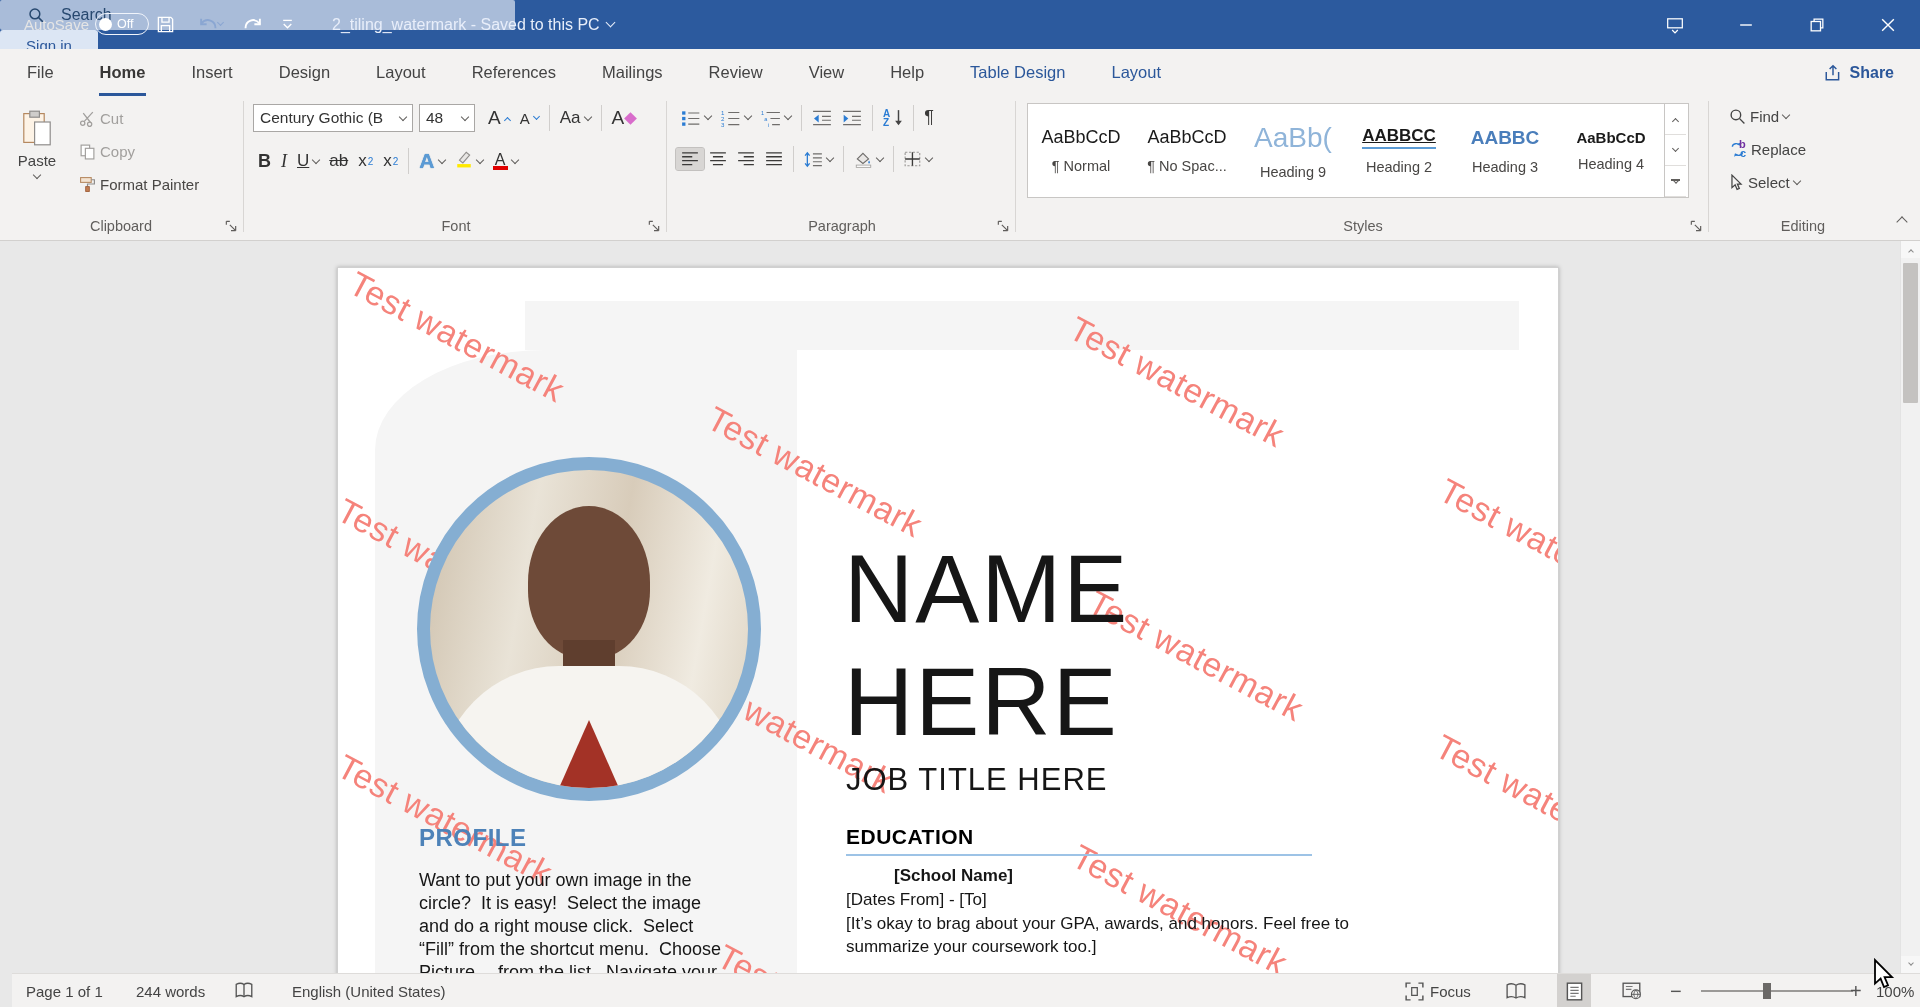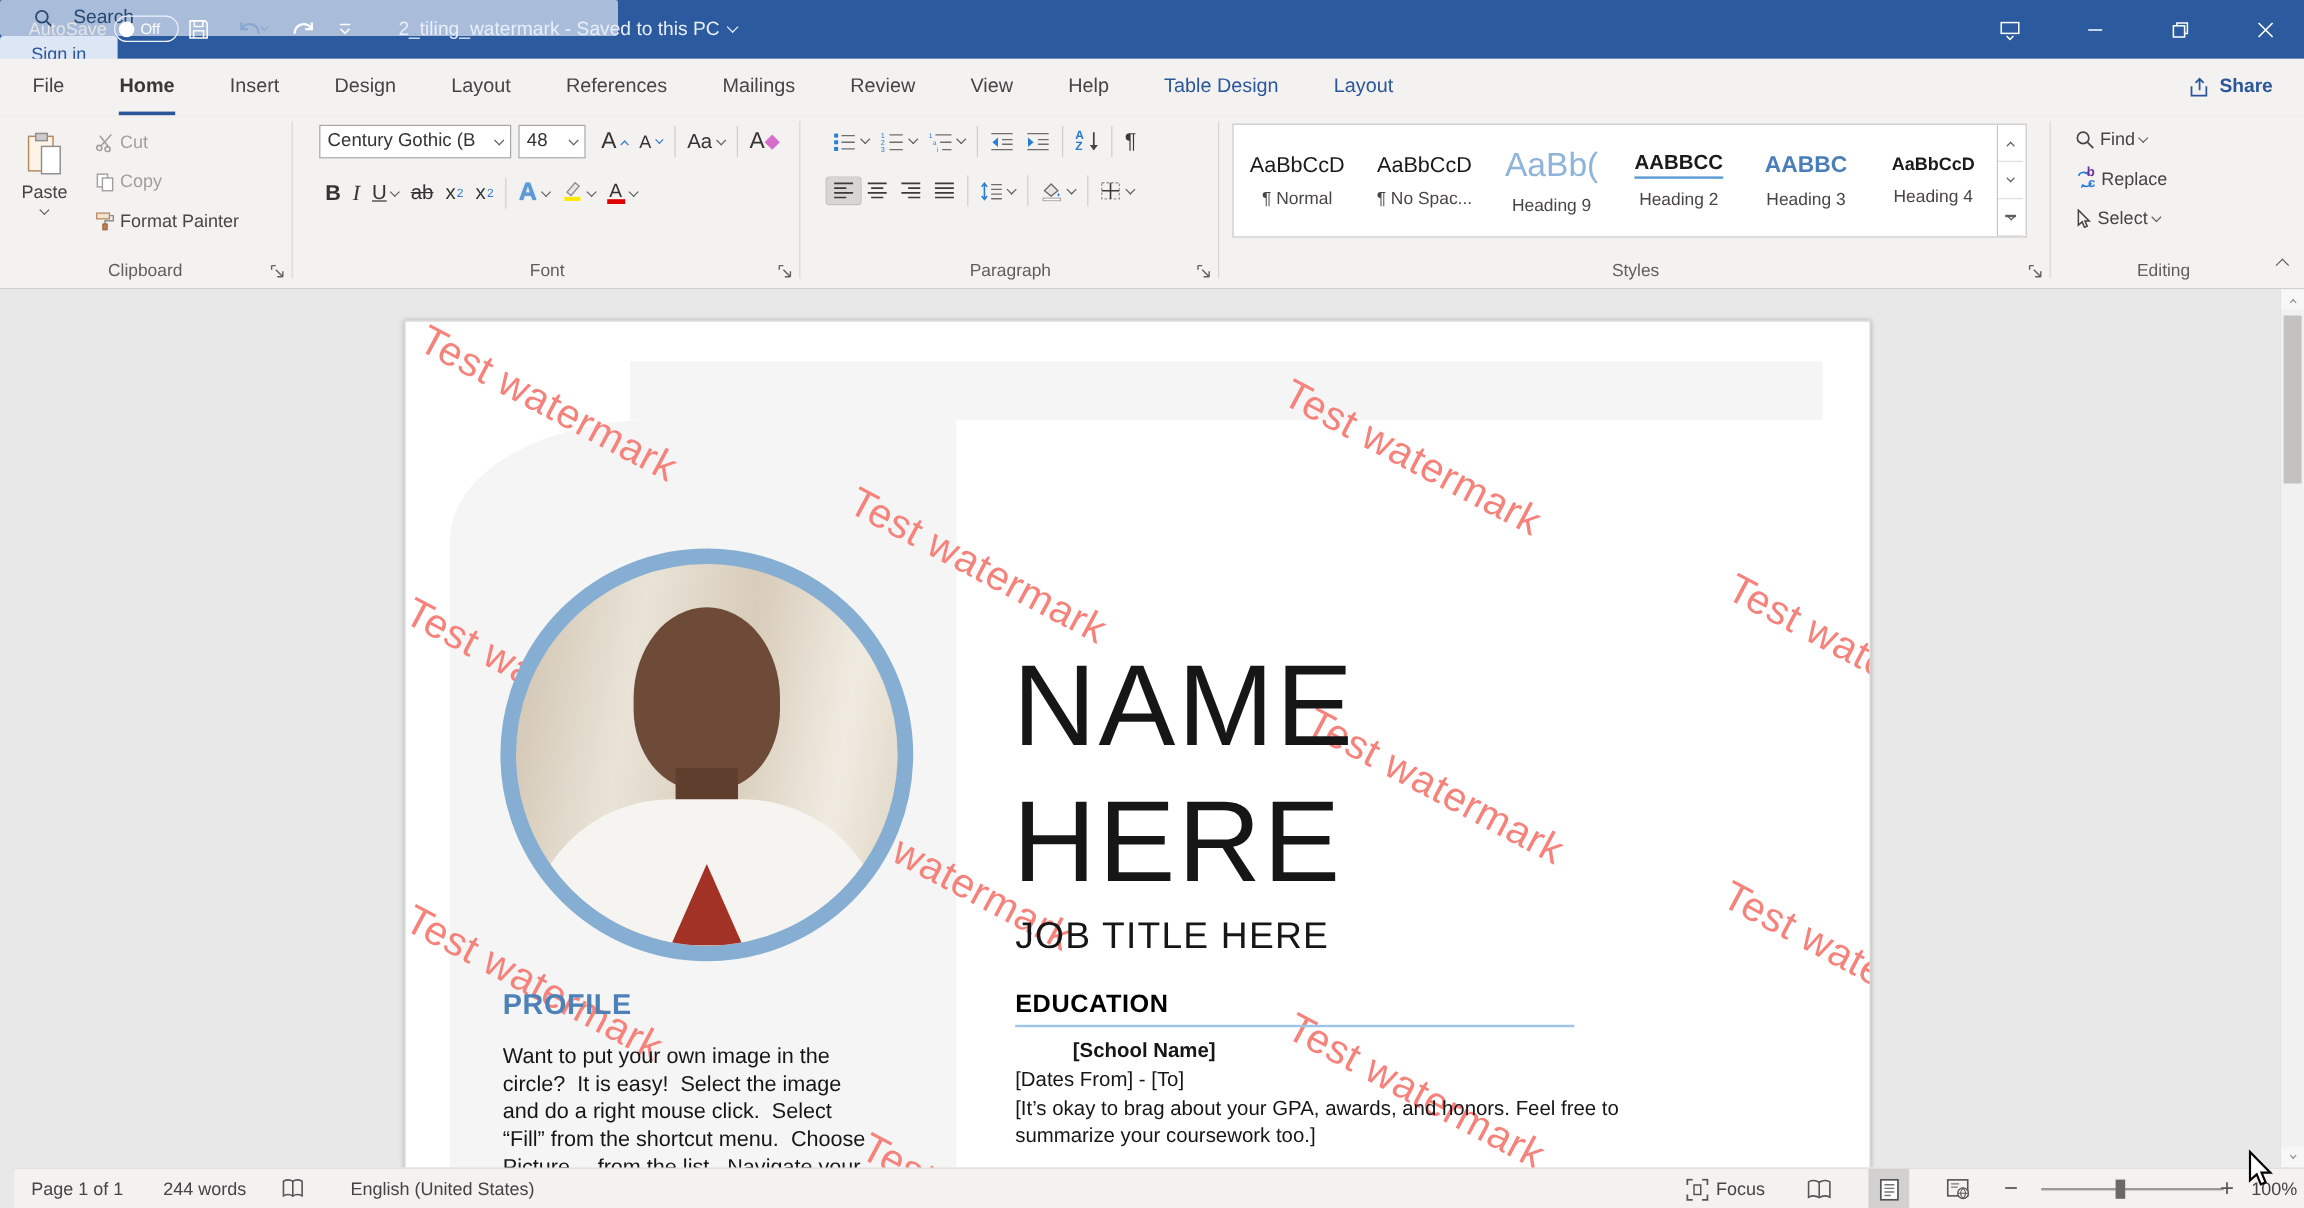--- a/index.html
+++ b/index.html
@@ -41,21 +41,21 @@
       font-size:16px;font-weight:bold;color:#2b579a;cursor:pointer;}
 
   
   .ribbon{position:absolute;left:0;top:97px;width:1920px;height:144px;background:#f3f2f1;
       border-bottom:1px solid #d2d0ce;}
   .grp{position:absolute;top:0;height:143px;}
   .grp-label{position:absolute;bottom:6px;left:0;right:0;text-align:center;font-size:14.5px;color:#605e5c;}
   .launcher{position:absolute;bottom:7px;right:4px;width:14px;height:14px;cursor:pointer;}
   .vsep{position:absolute;top:4px;width:1px;height:131px;background:#d8d6d4;}
   .vdiv{width:1px;height:26px;background:#d0cecc;margin:0 5px;align-self:center;}
-  .rrow{position:absolute;left:6px;display:flex;align-items:center;margin-left:13px;}
+  .rrow{position:absolute;left:6px;display:flex;align-items:center;}
   .rbtn{display:flex;align-items:center;gap:4px;padding:3px 5px;border-radius:2px;cursor:pointer;color:#444;}
   .rbtn.sel{background:#d8d6d4;outline:1px solid #c3c1bf;}
   .glyph{font-size:17px;color:#333;}
   .dis{color:#a19f9d;}
   .smallchev{width:6px;height:6px;border-right:1.3px solid #605e5c;border-bottom:1.3px solid #605e5c;
       display:inline-block;transform:rotate(45deg);margin-top:-3px;}
 
   
   .paste-btn{position:absolute;left:8px;top:5px;width:58px;height:110px;display:flex;flex-direction:column;
       align-items:center;justify-content:flex-start;padding-top:8px;gap:6px;cursor:pointer;border-radius:2px;}
@@ -460,21 +460,21 @@
         </div>
         <div class="styleitem">
           <span style="font-size:18px;color:#1a1a1a;">AaBbCcD</span>
           <span class="stylename">¶ No Spac...</span>
         </div>
         <div class="styleitem">
           <span style="font-size:28px;color:#8fb4d9;font-weight:300;">AaBb(</span>
           <span class="stylename">Heading 9</span>
         </div>
         <div class="styleitem">
-          <span style="font-size:17px;font-weight:bold;color:#1a1a1a;border-bottom:2px solid #5b9bd5;padding-bottom:1px;">AABBCC</span>
+          <span style="font-size:17px;font-weight:bold;color:#1a1a1a;border-bottom:2px solid #5b9bd5;padding-bottom:1px;text-decoration:underline;">AABBCC</span>
           <span class="stylename">Heading 2</span>
         </div>
         <div class="styleitem">
           <span style="font-size:19px;font-weight:bold;color:#4a7ebb;">AABBC</span>
           <span class="stylename">Heading 3</span>
         </div>
         <div class="styleitem">
           <span style="font-size:15px;font-weight:bold;color:#1a1a1a;">AaBbCcD</span>
           <span class="stylename">Heading 4</span>
         </div>

